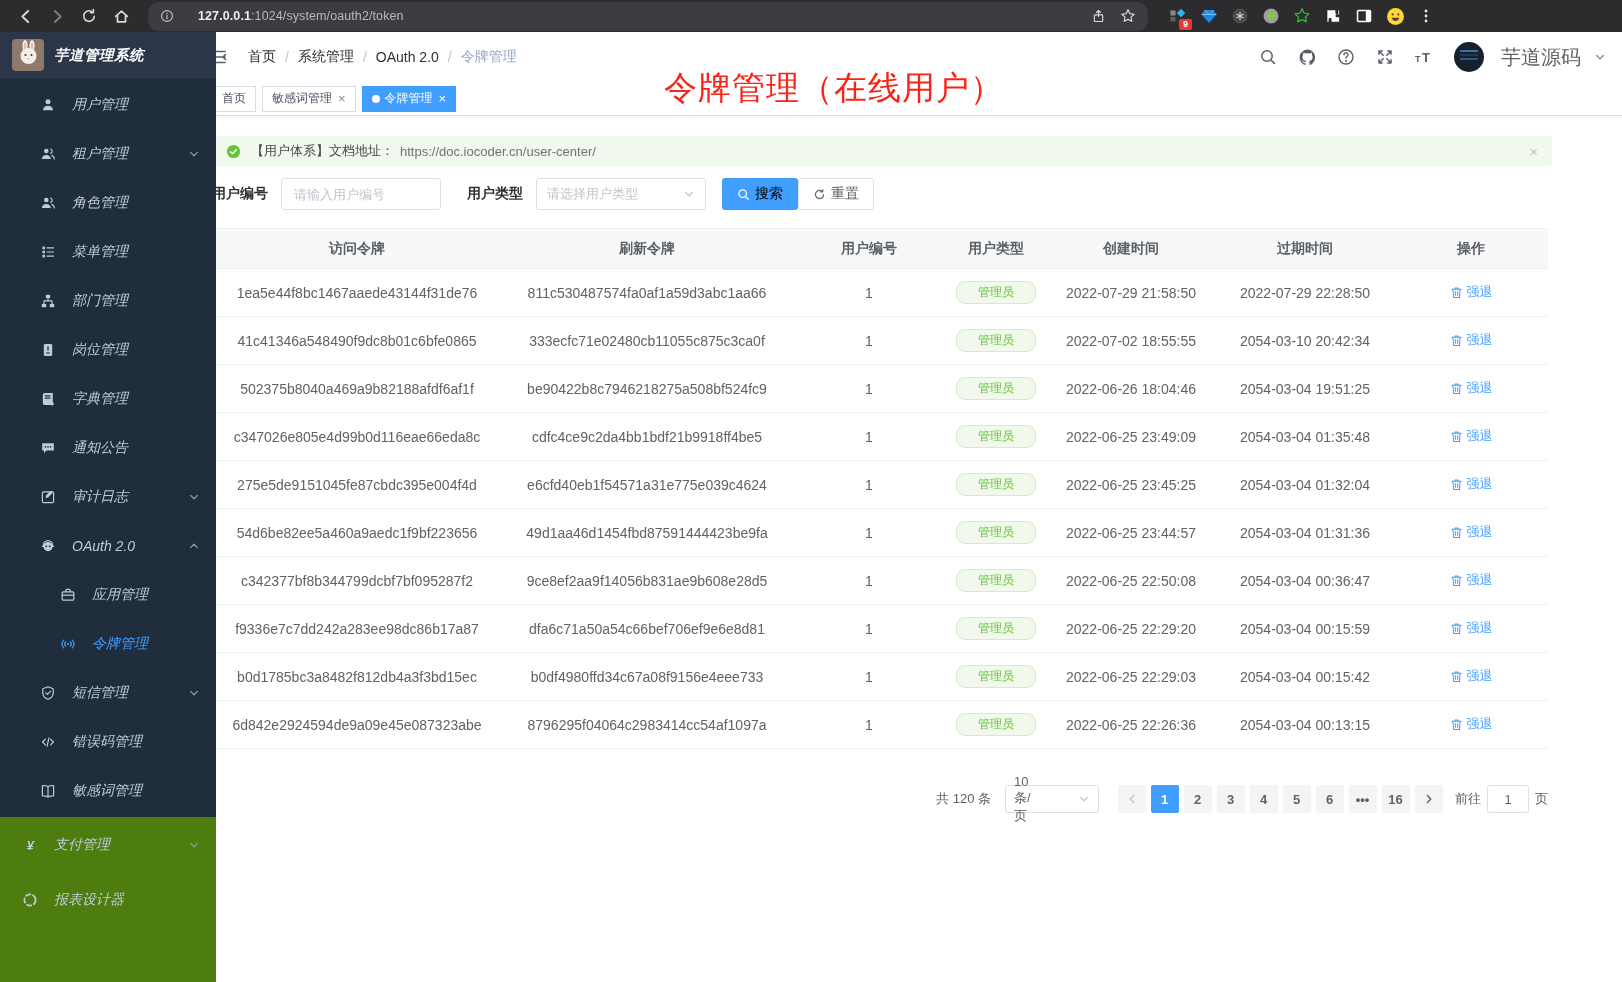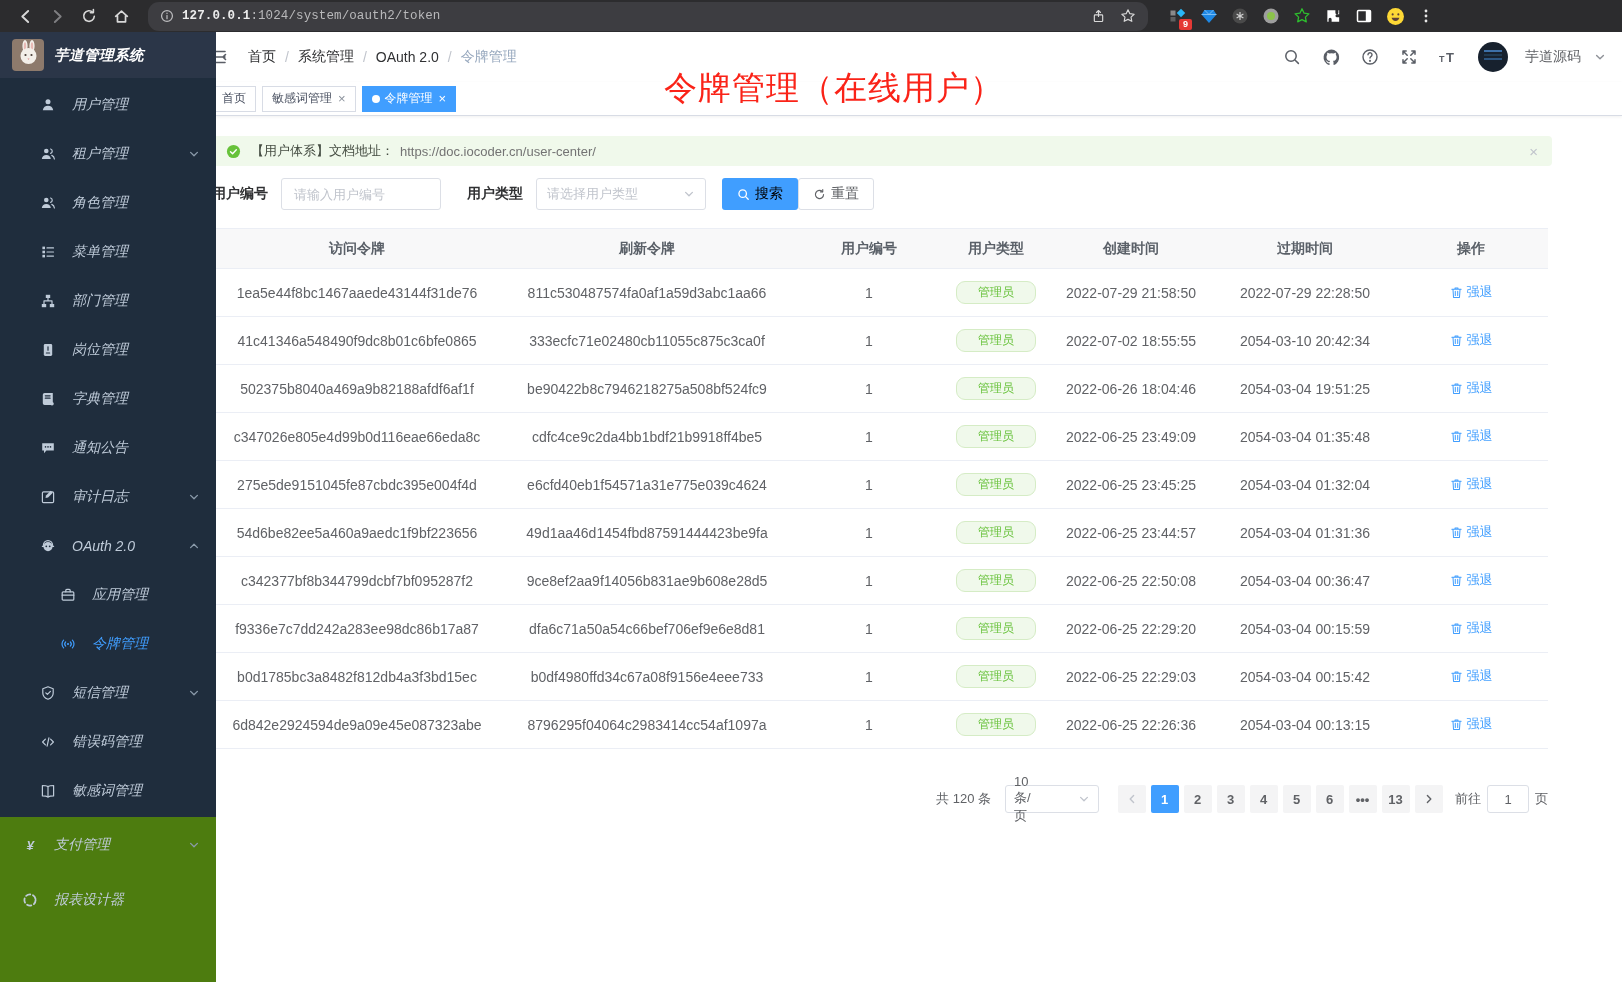--- a/index.html
+++ b/index.html
@@ -2,21 +2,21 @@
 <html><head>
 <meta charset="utf-8">
 <style>
   * { margin:0; padding:0; box-sizing:border-box; }
   body { font-family:"Liberation Sans","DejaVu Sans",sans-serif; background:#fff; }
   .page { width:1622px; height:982px; position:relative; overflow:hidden; background:#fff; }
 
   
   .browser-bar { height:32px; background:#2c2c2e; display:flex; align-items:center; padding:0 12px; gap:6px; }
   .bicon { width:26px; height:26px; display:flex; align-items:center; justify-content:center; color:#d8d8d8; flex:0 0 auto; }
-  .url-pill { width:1000px; height:29px; margin-left:8px; background:#3d3d41; border-radius:11px; display:flex; align-items:center; padding:0 12px; gap:8px; color:#ececec;font-family:Liberation Mono, monospace; }
+  .url-pill { width:1000px; height:29px; margin-left:8px; background:#3d3d41; border-radius:11px; display:flex; align-items:center; padding:0 12px; gap:24px; color:#ececec; }
   .url-text { font-size:12.5px; font-weight:600; letter-spacing:.1px; }
   .url-text .path { color:#b9b9bb; font-weight:400; }
   .pill-right { margin-left:auto; display:flex; gap:14px; align-items:center; color:#d8d8d8; }
   .ext-wrap { display:flex; align-items:center; gap:11px; margin-left:14px; }
   .ext { position:relative; width:20px; height:20px; display:flex; align-items:center; justify-content:center; }
   .ext-badge { position:absolute; right:-4px; bottom:-4px; background:#e53935; color:#fff; font-size:9px; font-weight:700; padding:1px 4px; border-radius:2px; line-height:1; }
 
   
   .sidebar { position:absolute; top:32px; left:0; bottom:0; width:216px; background:#4d7c0f; z-index:5;font-style:italic; }
   .logo-row { height:46px; background:#2b3648; display:flex; align-items:center; gap:10px; padding:0 12px; }
@@ -35,21 +35,21 @@
   .navbar { height:50px; background:#fff; display:flex; align-items:center; padding:0 16px; }
   .hamburger { width:22px; height:22px; color:#5a5e66; display:flex; align-items:center; cursor:pointer; }
   .breadcrumb { margin-left:18px; font-size:14px; display:flex; align-items:center; }
   .crumb { color:#303133; font-weight:500; cursor:pointer; }
   .crumb.last { color:#97a8be; font-weight:400; cursor:default; }
   .sep { color:#c0c4cc; margin:0 9px; font-weight:400; }
   .nav-right { margin-left:auto; display:flex; align-items:center; gap:9px; }
   .nicon { width:30px; height:30px; display:flex; align-items:center; justify-content:center; color:#5a5e66; cursor:pointer; }
   .avatar { width:30px; height:30px; border-radius:50%; background:#17212e; margin-left:6px; overflow:hidden; position:relative; flex:0 0 auto; }
   .avatar::after{ content:""; position:absolute; left:6px; top:8px; width:18px; height:2px; background:#3d70a8; box-shadow:0 8px 0 #2c5580, 0 4px 0 #20394f; }
-  .username { font-size:14px; color:#606266; margin-left:8px;font-family:Liberation Mono, monospace; }
+  .username { font-size:20px; color:#606266; margin-left:8px;font-family:Liberation Mono, monospace; }
   .caret { color:#909399; margin-left:4px; display:flex; }
 
   .tags-view { height:34px; display:flex; align-items:center; gap:6px; padding-left:20px; border-bottom:1px solid #d8dce5; box-shadow:0 1px 3px rgba(0,0,0,.06); position:relative; background:#fff; }
   .tag { height:26px; display:inline-flex; align-items:center; gap:5px; padding:0 9px; border:1px solid #d8dce5; background:#fff; color:#495060; font-size:12px; cursor:pointer; }
   .tag .tclose { font-size:13px; color:#8b929c; margin-left:1px; cursor:pointer; line-height:1; }
   .tag.active { background:#409eff; border-color:#409eff; color:#fff; }
   .tag.active .tclose { color:#fff; }
   .dot { width:8px; height:8px; border-radius:50%; background:#fff; }
 
   .annotation { position:absolute; left:664px; top:66px; font-size:33px; font-weight:500; color:#fa2318; letter-spacing:1px; z-index:40; white-space:nowrap; }
@@ -703,21 +703,21 @@
                 <path d="M7.6 2.6L4.2 6l3.4 3.4" fill="none" stroke="currentColor" stroke-width="1.4" stroke-linecap="round" stroke-linejoin="round"></path>
               </svg>
             </span>
             <span class="pg active">1</span>
             <span class="pg">2</span>
             <span class="pg">3</span>
             <span class="pg">4</span>
             <span class="pg">5</span>
             <span class="pg">6</span>
             <span class="pg">•••</span>
-            <span class="pg">13</span>
+            <span class="pg">16</span>
             <span class="pg">
               <svg width="12" height="12" viewBox="0 0 12 12">
                 <path d="M4.4 2.6L7.8 6 4.4 9.4" fill="none" stroke="currentColor" stroke-width="1.4" stroke-linecap="round" stroke-linejoin="round"></path>
               </svg>
             </span>
           </span>
         <span class="goto-label">前往</span>
         <input class="goto-input" value="1" style="">
         <span class="goto-unit">页</span>
       </div>

